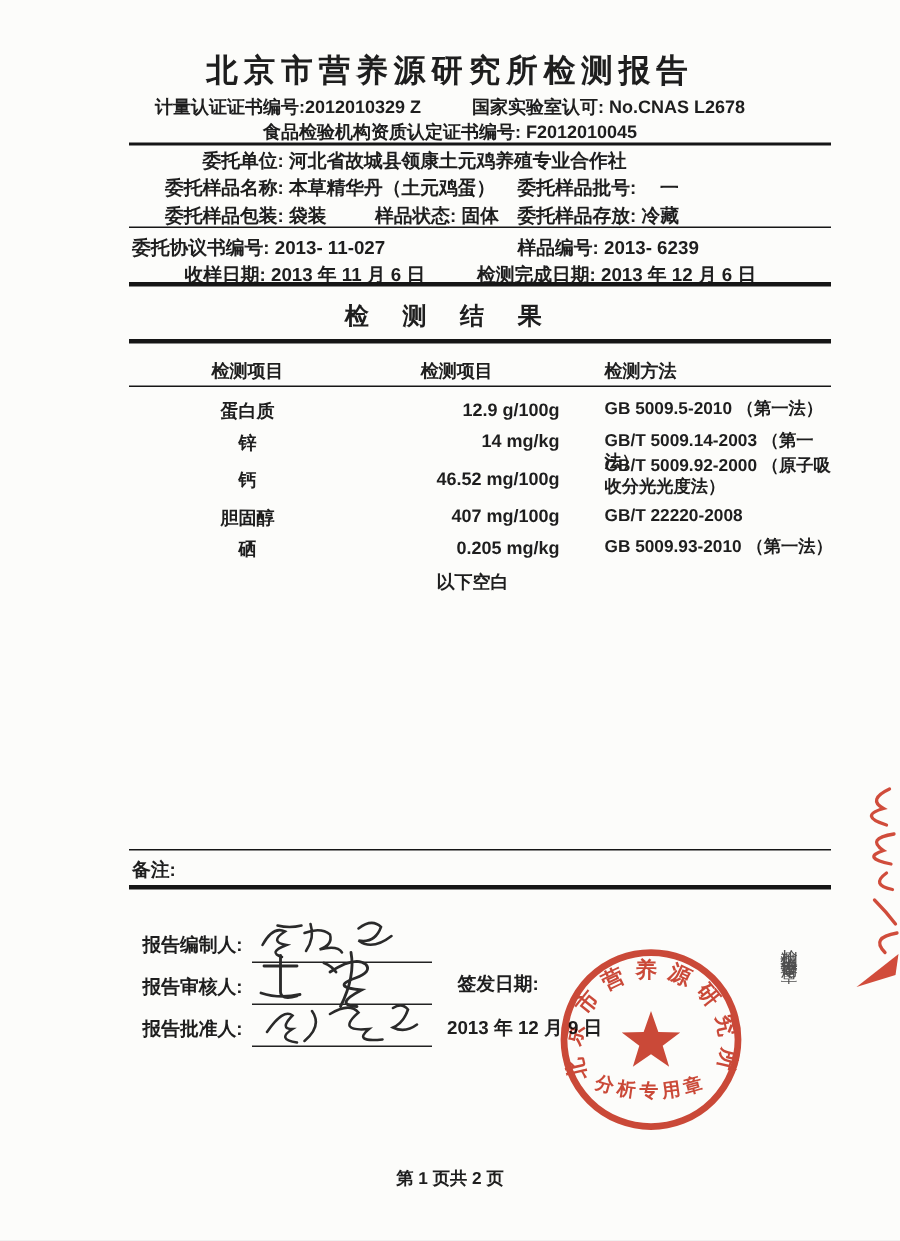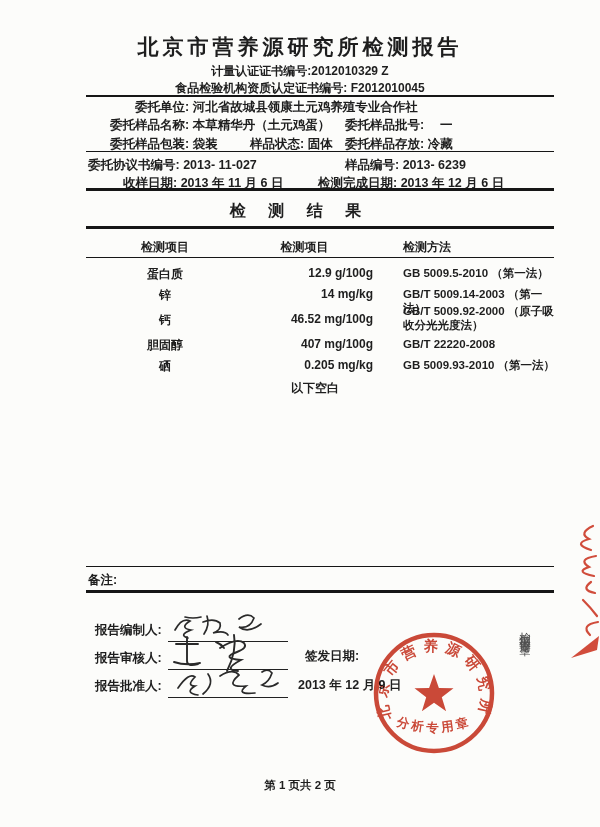--- a/index.html
+++ b/index.html
@@ -62,20 +62,21 @@
   .footer{top:778px;left:0;width:600px;text-align:center;font-size:11.5px;font-weight:600;}
 </style>
 </head>
 <body>
 
 <div class="page">
 
   <div class="abs doc-title">北京市营养源研究所检测报告</div>
   <div class="abs cert-row">
     <span>计量认证证书编号:2012010329 Z</span>
+    <span>国家实验室认可: No.CNAS L2678</span>
   </div>
   <div class="abs cert-row2">食品检验机构资质认定证书编号: F2012010045</div>
   <div class="abs divider d1"></div>
 
   <div class="abs info i-name">委托样品名称: 本草精华丹（土元鸡蛋）</div>
   <div class="abs info i-client">委托单位: 河北省故城县领康土元鸡养殖专业合作社</div>
   <div class="abs info i-batch-l">委托样品批号:</div>
   <div class="abs info i-batch-v">一</div>
   <div class="abs info i-pack">委托样品包装: 袋装</div>
   <div class="abs info i-state">样品状态: 固体</div>

